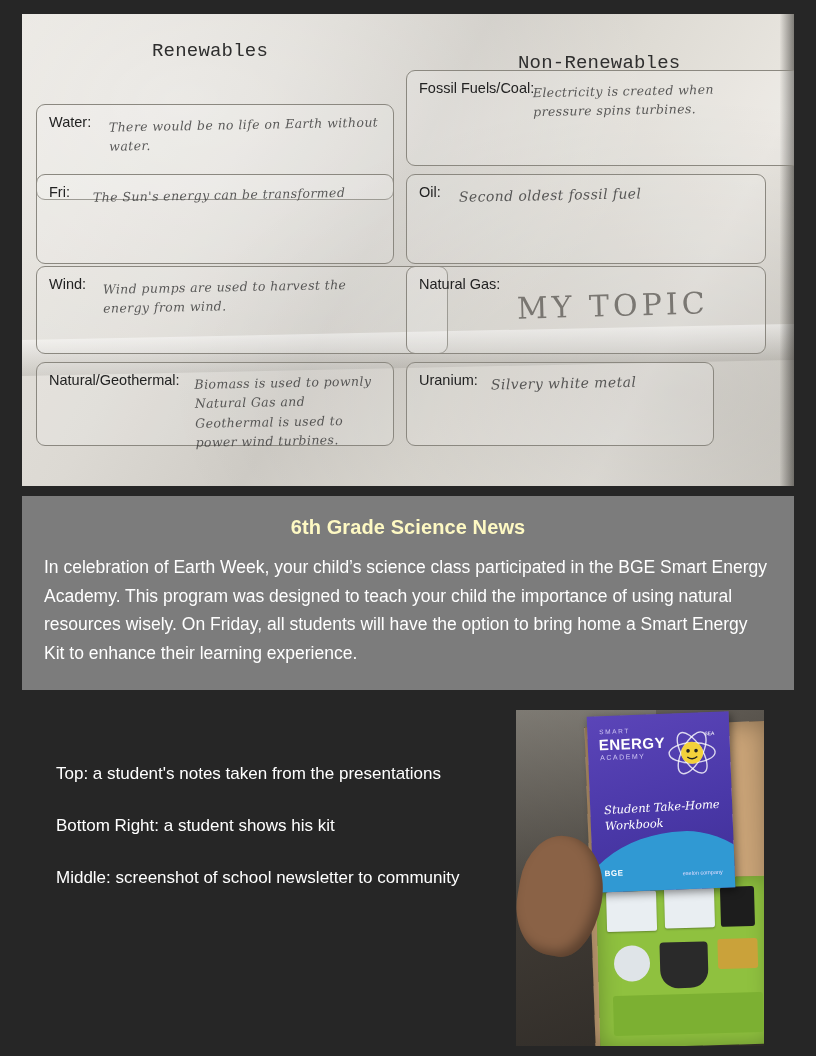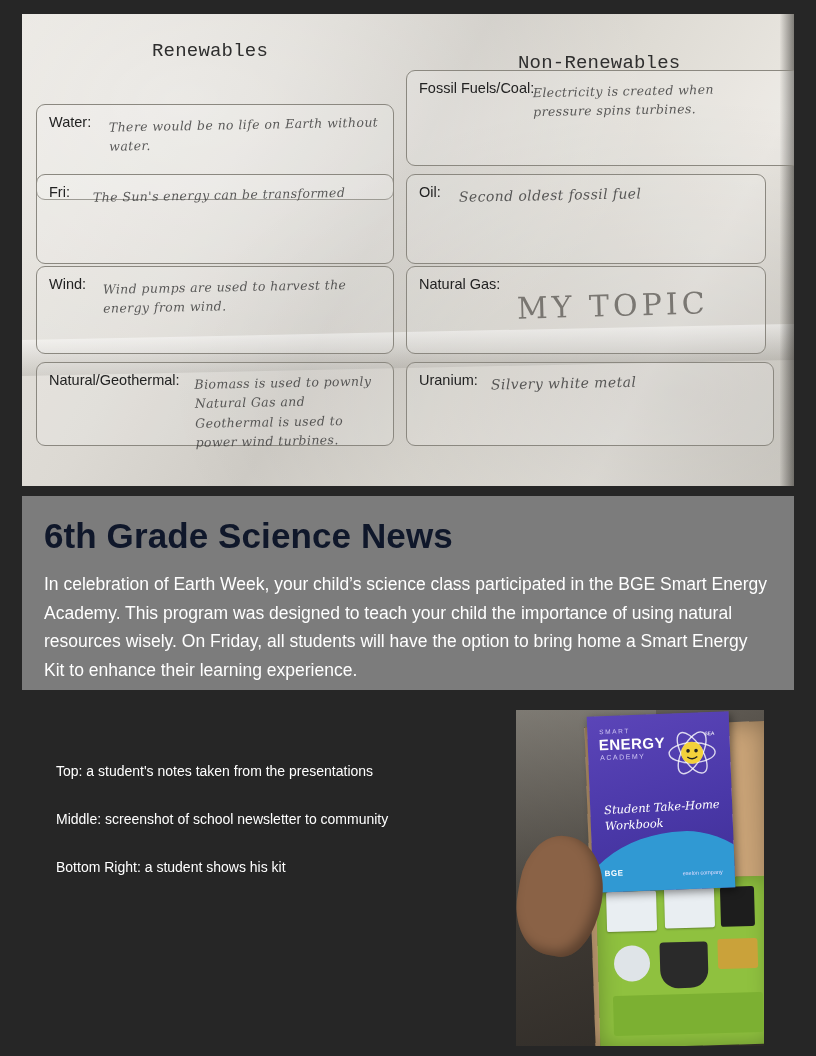--- a/index.html
+++ b/index.html
@@ -97,42 +97,43 @@
     position: absolute;
     left: 22px;
     top: 496px;
     width: 772px;
     height: 194px;
     background: #7c7c7c;
     box-sizing: border-box;
     padding: 20px 22px 0 22px;
   }
   .newsletter-title {
-    font-size: 35px;
+    font-size: 20px;
     font-weight: bold;
-    color: #0f172a;
+    color: #fef9c3;
     margin: 0 0 14px 0;
     letter-spacing: .1px;
+    text-align: center;
   }
   .newsletter-body {
     font-size: 17.5px;
     line-height: 1.64;
     color: #ffffff;
     margin: 0;
   }
 
   
   .captions {
     position: absolute;
     left: 56px;
     top: 762px;
     width: 440px;
   }
   .caption-line {
-    font-size: 14px;
+    font-size: 17px;
     line-height: 1.42;
     color: #ffffff;
     margin: 0 0 28px 0;
   }
 
   
   .kit-photo {
     position: absolute;
     left: 516px;
     top: 710px;
@@ -241,21 +242,21 @@
   <div class="ws-box" style="left:14px; top:56px; width:358px; height:96px;margin-top:34px;">
     <span class="ws-label">Water:</span>
     <span class="ws-hand" style="left:72px; top:10px; width:278px;">There would be no life on Earth without water.</span>
   </div>
 
   <div class="ws-box" style="left:14px; top:160px; width:358px; height:90px;">
     <span class="ws-label">Fri:</span>
     <span class="ws-hand" style="left:56px; top:10px; width:292px;">The Sun's energy can be transformed</span>
   </div>
 
-  <div class="ws-box" style="left:14px; top:252px; width:358px; height:88px;">
+  <div class="ws-box" style="left:14px; top:252px; width:412px; height:88px;">
     <span class="ws-label">Wind:</span>
     <span class="ws-hand" style="left:66px; top:10px; width:284px;">Wind pumps are used to harvest the energy from wind.</span>
   </div>
 
   <div class="ws-box" style="left:14px; top:348px; width:358px; height:84px;">
     <span class="ws-label">Natural/Geothermal:</span>
     <span class="ws-hand" style="left:158px; top:10px; width:192px;">Biomass is used to pownly Natural Gas and Geothermal is used to power wind turbines.</span>
   </div>
 
   <div class="ws-box" style="left:384px; top:56px; width:430px; height:96px;">
@@ -266,35 +267,35 @@
   <div class="ws-box" style="left:384px; top:160px; width:360px; height:90px;">
     <span class="ws-label">Oil:</span>
     <span class="ws-hand" style="left:52px; top:9px; width:290px; font-size:14px;">Second oldest fossil fuel</span>
   </div>
 
   <div class="ws-box" style="left:384px; top:252px; width:360px; height:88px;text-decoration:underline;">
     <span class="ws-label">Natural Gas:</span>
     <span class="ws-hand ws-hand-big" style="position:absolute; left:110px; top:16px;">MY TOPIC</span>
   </div>
 
-  <div class="ws-box" style="left:384px; top:348px; width:368px; height:84px;">
+  <div class="ws-box" style="left:384px; top:348px; width:308px; height:84px;">
     <span class="ws-label">Uranium:</span>
     <span class="ws-hand" style="left:84px; top:9px; width:260px; font-size:14px;">Silvery white metal</span>
   </div>
 </div>
 
 <div class="newsletter">
   <h2 class="newsletter-title">6th Grade Science News</h2>
   <p class="newsletter-body">In celebration of Earth Week, your child’s science class participated in the BGE Smart Energy Academy. This program was designed to teach your child the importance of using natural resources wisely. On Friday, all students will have the option to bring home a Smart Energy Kit to enhance their learning experience.</p>
 </div>
 
 <div class="captions">
   <p class="caption-line">Top:  a student's notes taken from the presentations</p>
+  <p class="caption-line">Bottom Right:  a student shows his kit</p>
   <p class="caption-line">Middle:  screenshot of school newsletter to community</p>
-  <p class="caption-line">Bottom Right:  a student shows his kit</p>
 </div>
 
 <div class="kit-photo">
   <div class="kit-bg"></div>
   <div class="kit-floor"></div>
 
   <div class="kit-box"></div>
   <div class="kit-box-inner">
     <div class="kit-tray-slot" style="left:10px; top:12px; width:50px; height:40px;"></div>
     <div class="kit-tray-slot" style="left:68px; top:10px; width:50px; height:40px;"></div>

